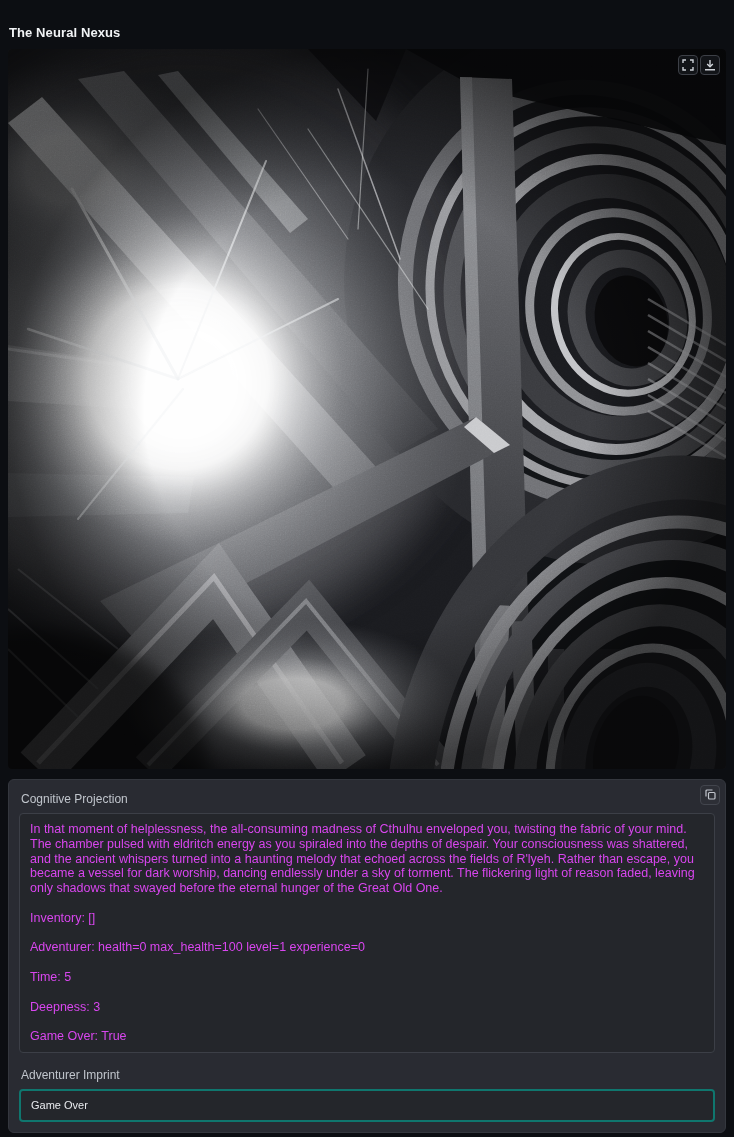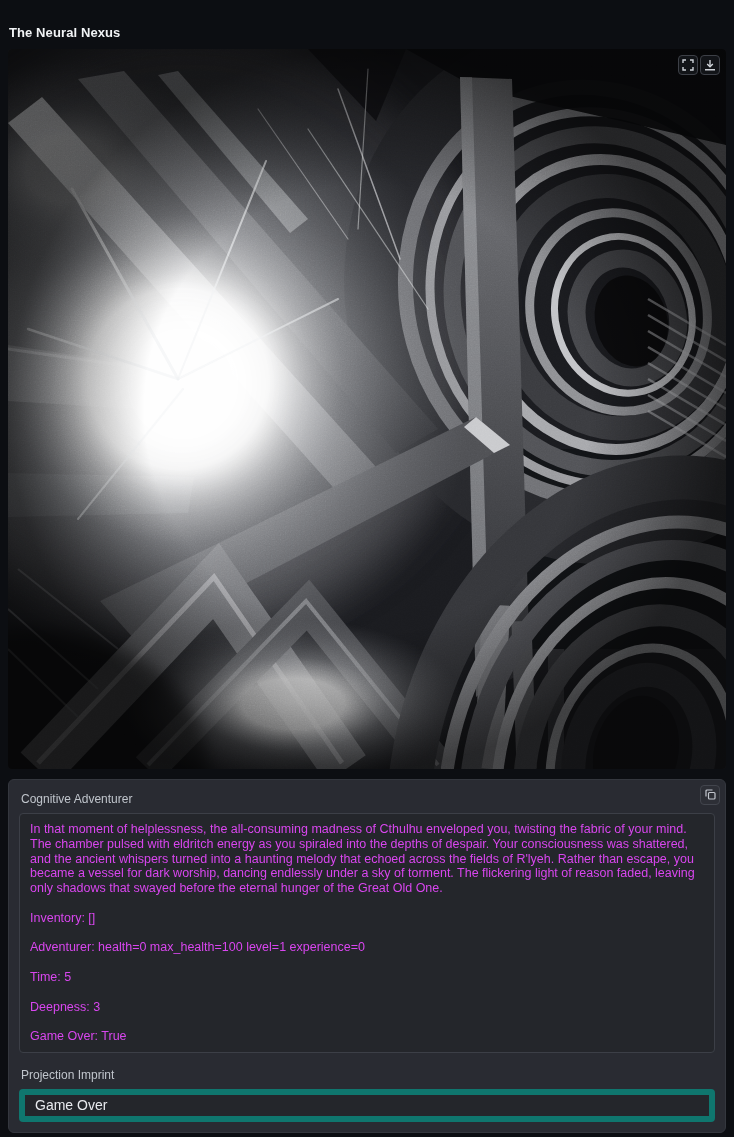--- a/index.html
+++ b/index.html
@@ -51,24 +51,24 @@
   .textarea{
     box-sizing:border-box;width:100%;
     background:#24262b;border:1px solid #3c3f47;border-radius:4px;
     padding:8px 10px;
     font-family:"Liberation Sans",sans-serif;
     font-size:12.5px;line-height:14.8px;color:#d946ef;
     white-space:pre-wrap;word-wrap:break-word;
   }
   .text-input{
     box-sizing:border-box;width:100%;height:33px;
-    background:#24262b;border:6px solid #0f766e;border-radius:4px;
+    background:#24262b;border:2px solid #0f766e;border-radius:4px;
     padding:0 10px;
     font-family:"Liberation Sans",sans-serif;
-    font-size:14px;color:#e8eaee;outline:none;
+    font-size:11px;color:#e8eaee;outline:none;
   }
   
   .disengage-btn{
     margin-top:12px;width:718px;height:34px;box-sizing:border-box;
     border-radius:6px;border:1px solid #63666f;
     background:linear-gradient(180deg,#5d616b,#4e525c);
     color:#ffffff;font-family:"Liberation Sans",sans-serif;
     font-weight:700;font-size:13.5px;letter-spacing:.1px;cursor:pointer;
   }
 </style>
@@ -234,31 +234,31 @@
   <div class="form-panel">
     <button class="copy-btn" title="">
       <span>
         <svg width="11" height="11" viewBox="0 0 11 11" fill="none" stroke="currentColor" stroke-width="1.2">
           <rect x="3.5" y="3.5" width="6.5" height="6.5" rx="1"></rect>
           <path d="M1 7.5 V2 a1 1 0 0 1 1-1 H7.5"></path>
         </svg>
       </span>
     </button>
 
-    <div class="field-label">Cognitive Adventurer</div>
+    <div class="field-label">Cognitive Projection</div>
     <div class="textarea">In that moment of helplessness, the all-consuming madness of Cthulhu enveloped you, twisting the fabric of your mind. The chamber pulsed with eldritch energy as you spiraled into the depths of despair. Your consciousness was shattered, and the ancient whispers turned into a haunting melody that echoed across the fields of R'lyeh. Rather than escape, you became a vessel for dark worship, dancing endlessly under a sky of torment. The flickering light of reason faded, leaving only shadows that swayed before the eternal hunger of the Great Old One.
 
 Inventory: []
 
 Adventurer: health=0 max_health=100 level=1 experience=0
 
 Time: 5
 
 Deepness: 3
 
 Game Over: True</div>
 
-    <div class="field-label second">Projection Imprint</div>
+    <div class="field-label second">Adventurer Imprint</div>
     <input class="text-input" type="text" value="Game Over" style="">
   </div>
 
   <button class="disengage-btn">Disengage Neural Links</button>
 </div>
 
 </body></html>

